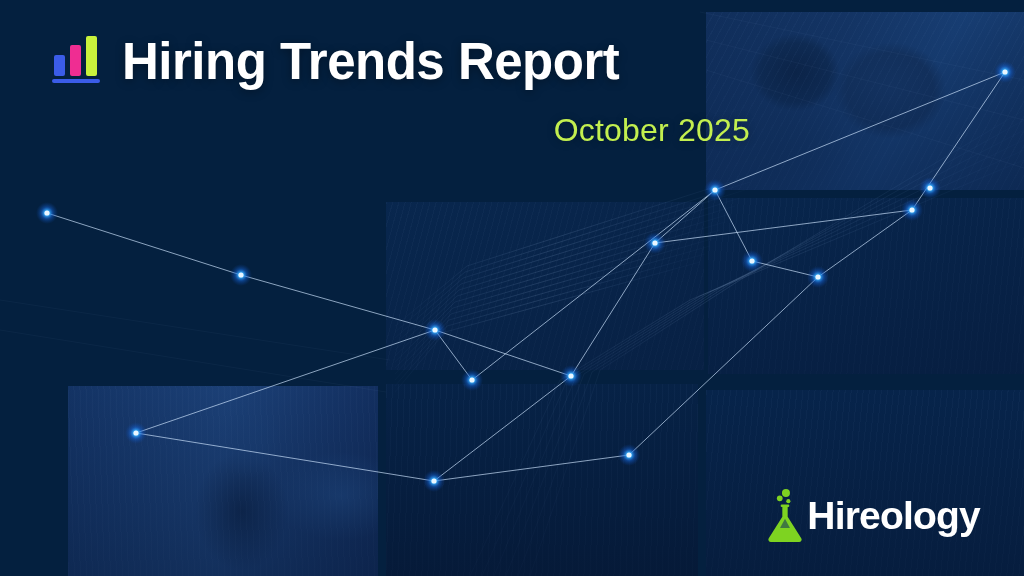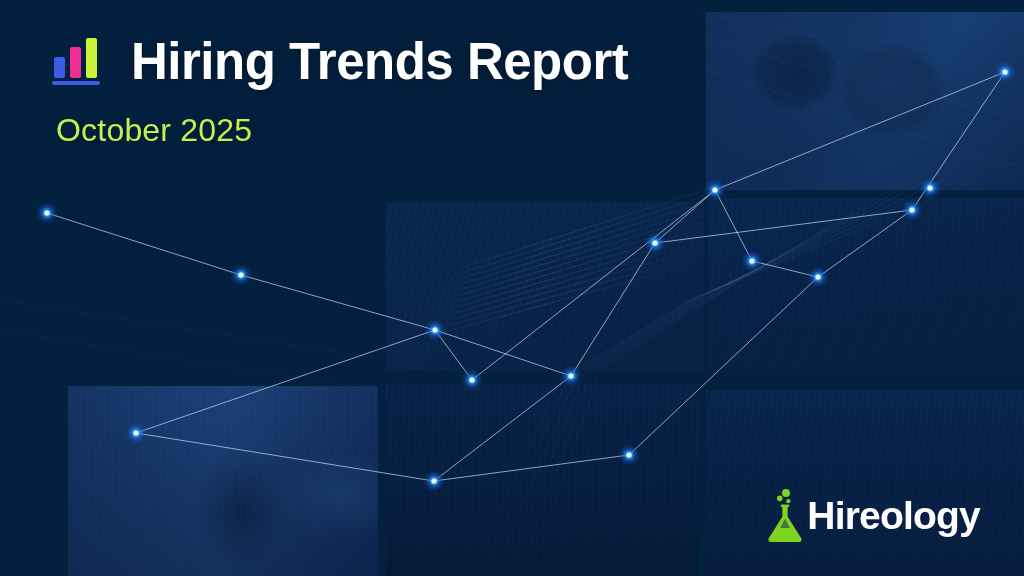--- a/index.html
+++ b/index.html
@@ -23,36 +23,37 @@
   .tile .ph{position:absolute;inset:0;}
   
   .tile .tint{position:absolute;inset:0;mix-blend-mode:normal;}
 
   
   #net{position:absolute;inset:0;pointer-events:none;}
   #fan{position:absolute;inset:0;pointer-events:none;opacity:.55;}
 
   
   #header{position:absolute;left:50px;top:36px;width:700px;}
-  #titlerow{display:flex;align-items:center;gap:29px;}
+  #titlerow{display:flex;gap:20px;}
   #barlogo{width:52px;height:48px;position:relative;flex:0 0 auto;}
   #barlogo .bar{position:absolute;bottom:8px;border-radius:2px;}
   #barlogo .b1{left:4px;width:11px;height:21px;background:#3b5ce8;}
   #barlogo .b2{left:20px;width:11px;height:31px;background:#ef2d92;}
   #barlogo .b3{left:36px;width:11px;height:40px;background:#c9f23c;}
   #barlogo .rule{position:absolute;left:2px;bottom:1px;width:48px;height:4px;background:#3b5ce8;border-radius:2px;}
   #title{
     color:#ffffff;font-size:51px;font-weight:bold;letter-spacing:-0.5px;
     line-height:1.02;margin:0;white-space:nowrap;
     text-shadow:0 2px 10px rgba(0,0,0,0.35);
   }
   #subtitle{
     color:#c3ef4f;font-size:32px;font-weight:normal;margin:26px 0 0 6px;
     letter-spacing:0.2px;line-height:1;
     text-shadow:0 1px 8px rgba(0,0,0,0.3);
+    text-align:right;
   }
 
   
   #brand{position:absolute;right:44px;bottom:32px;display:flex;align-items:center;gap:1px;}
   #brand .flask{width:42px;height:58px;flex:0 0 auto;}
   #brand .word{color:#ffffff;font-size:39px;font-weight:bold;letter-spacing:-0.8px;line-height:1;}
 </style>
 </head>
 <body>
 

